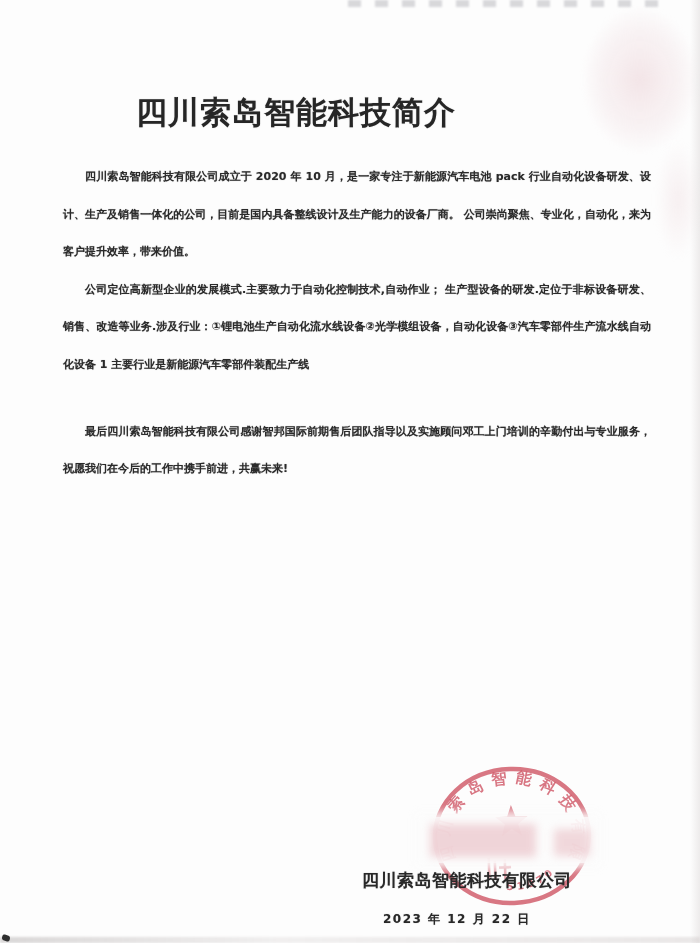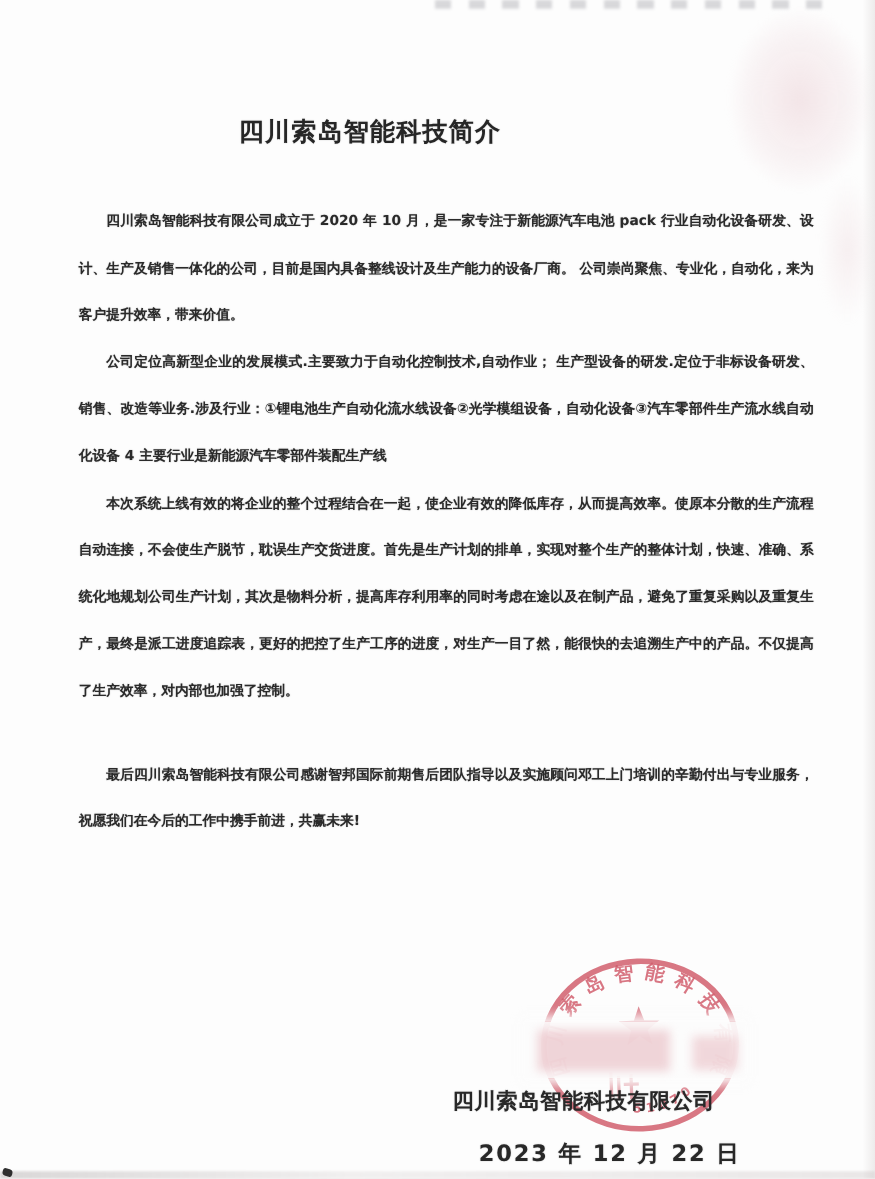--- a/index.html
+++ b/index.html
@@ -29,21 +29,21 @@
   }
   .scan-noise-r2{
     position:absolute;right:-8px;top:120px;width:60px;height:160px;
     background:radial-gradient(closest-side, rgba(236,214,218,.35), transparent 75%);
     filter:blur(3px);
   }
   .doc-title{
     position:absolute;left:0;top:92px;width:592px;
     text-align:center;
     font-family:"DejaVu Serif","Liberation Serif",serif;
-    font-weight:700;font-size:20px;color:#262626;
+    font-weight:700;font-size:31px;color:#262626;
     letter-spacing:1px;margin:0;
     text-shadow:0 0 1px rgba(40,40,40,.35);
   }
   .doc-body{
     position:absolute;left:63px;top:158px;width:588px;
     font-size:11px;line-height:37.6px;
     font-weight:600;color:#2a2a2a;
     text-align:justify;text-justify:inter-ideograph;
     text-shadow:0 0 1px rgba(45,45,45,.4);
     z-index:3;
@@ -69,21 +69,21 @@
     position:absolute;left:134px;top:12px;width:36px;height:27px;
     background:#e6b4bb;opacity:.5;filter:blur(4px);
   }
   .sig-company{
     position:absolute;left:362px;top:869px;
     font-size:17px;font-weight:700;color:#282828;letter-spacing:.5px;
     text-shadow:0 0 1px rgba(45,45,45,.4);z-index:5;
   }
   .sig-date{
     position:absolute;left:383px;top:911px;
-    font-size:18px;font-weight:600;color:#282828;letter-spacing:1.5px;
+    font-size:12px;font-weight:600;color:#282828;letter-spacing:1.5px;
     text-shadow:0 0 1px rgba(45,45,45,.4);z-index:5;
   }
   .bottom-strip{
     position:absolute;left:0;bottom:0;width:700px;height:6px;
     background:linear-gradient(to right, rgba(175,170,170,.45), rgba(215,210,210,.3) 40%, rgba(205,198,198,.4));
     filter:blur(1px);
   }
   .bottom-speck{
     position:absolute;left:2px;bottom:2px;width:8px;height:6px;
     background:#2f2f2f;border-radius:2px 3px 2px 3px;transform:rotate(18deg);
@@ -95,22 +95,21 @@
 <div class="page">
 
   <div class="scan-marks-top"></div>
   <div class="scan-noise-tr"></div>
   <div class="scan-noise-r2"></div>
 
   <h1 class="doc-title">四川索岛智能科技简介</h1>
 
   <div class="doc-body">
     <p class="p1">四川索岛智能科技有限公司成立于 2020 年 10 月，是一家专注于新能源汽车电池 pack 行业自动化设备研发、设计、生产及销售一体化的公司，目前是国内具备整线设计及生产能力的设备厂商。 公司崇尚聚焦、专业化，自动化，来为客户提升效率，带来价值。</p>
-    <p class="p2">公司定位高新型企业的发展模式.主要致力于自动化控制技术,自动作业； 生产型设备的研发.定位于非标设备研发、销售、改造等业务.涉及行业：①锂电池生产自动化流水线设备②光学模组设备，自动化设备③汽车零部件生产流水线自动化设备 4 主要行业是新能源汽车零部件装配生产线</p>
-    <p class="p3">本次系统上线有效的将企业的整个过程结合在一起，使企业有效的降低库存，从而提高效率。使原本分散的生产流程自动连接，不会使生产脱节，耽误生产交货进度。首先是生产计划的排单，实现对整个生产的整体计划，快速、准确、系统化地规划公司生产计划，其次是物料分析，提高库存利用率的同时考虑在途以及在制产品，避免了重复采购以及重复生产，最终是派工进度追踪表，更好的把控了生产工序的进度，对生产一目了然，能很快的去追溯生产中的产品。不仅提高了生产效率，对内部也加强了控制。</p>
+    <p class="p2">公司定位高新型企业的发展模式.主要致力于自动化控制技术,自动作业； 生产型设备的研发.定位于非标设备研发、销售、改造等业务.涉及行业：①锂电池生产自动化流水线设备②光学模组设备，自动化设备③汽车零部件生产流水线自动化设备 1 主要行业是新能源汽车零部件装配生产线</p>
     <p class="p4">最后四川索岛智能科技有限公司感谢智邦国际前期售后团队指导以及实施顾问邓工上门培训的辛勤付出与专业服务，祝愿我们在今后的工作中携手前进，共赢未来!</p>
   </div>
 
   <svg class="stamp" viewBox="0 0 165 145" xmlns="http://www.w3.org/2000/svg">
     <defs>
       <path id="arcTop" d="M 28.3 97.5 A 62 53 0 1 1 135.7 97.5" fill="none"></path>
       <path id="arcBottom" d="M 40 108 A 55 48 0 0 0 124 108" fill="none"></path>
     </defs>
     <ellipse cx="82" cy="71" rx="77" ry="67" fill="none" stroke="#d4606f" stroke-width="4.5" opacity="0.85"></ellipse>
     <text font-size="15.5" fill="#d4606f" opacity="0.85" letter-spacing="8" font-weight="700">

